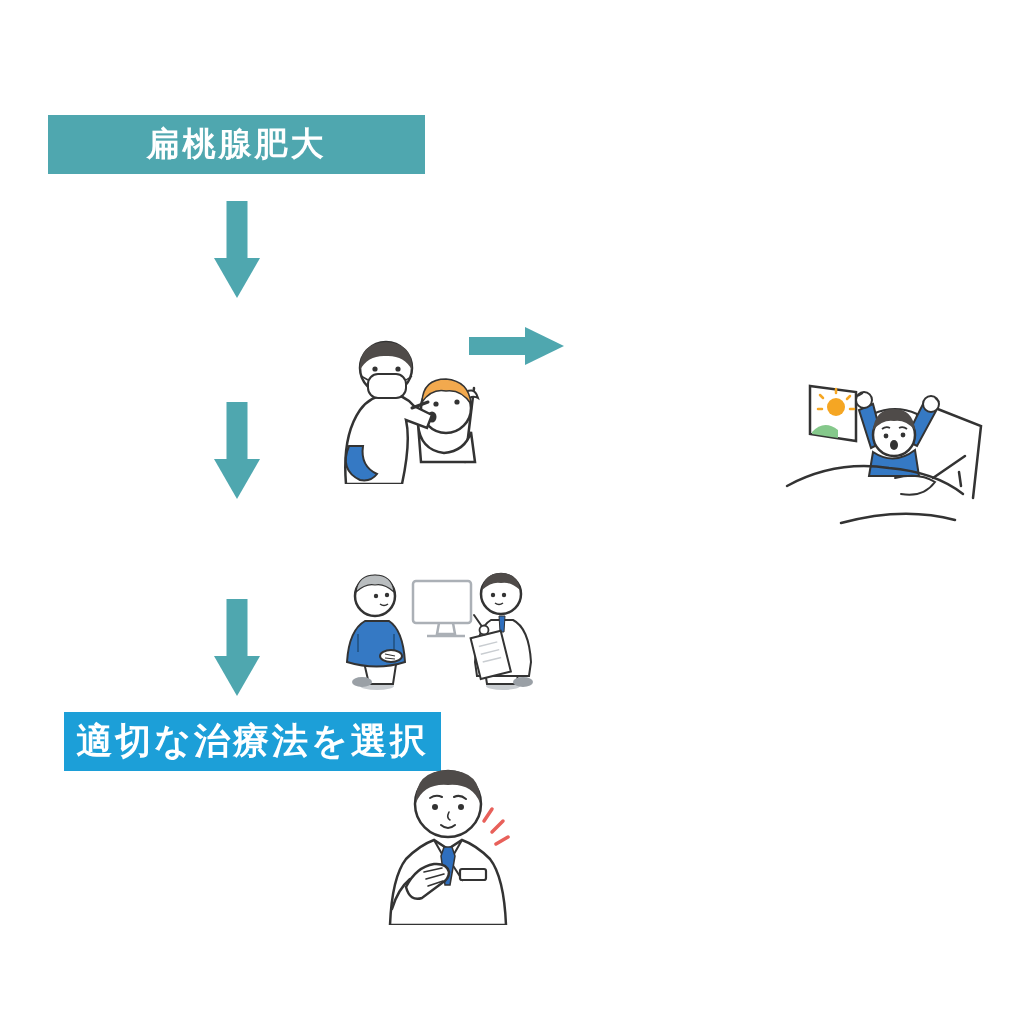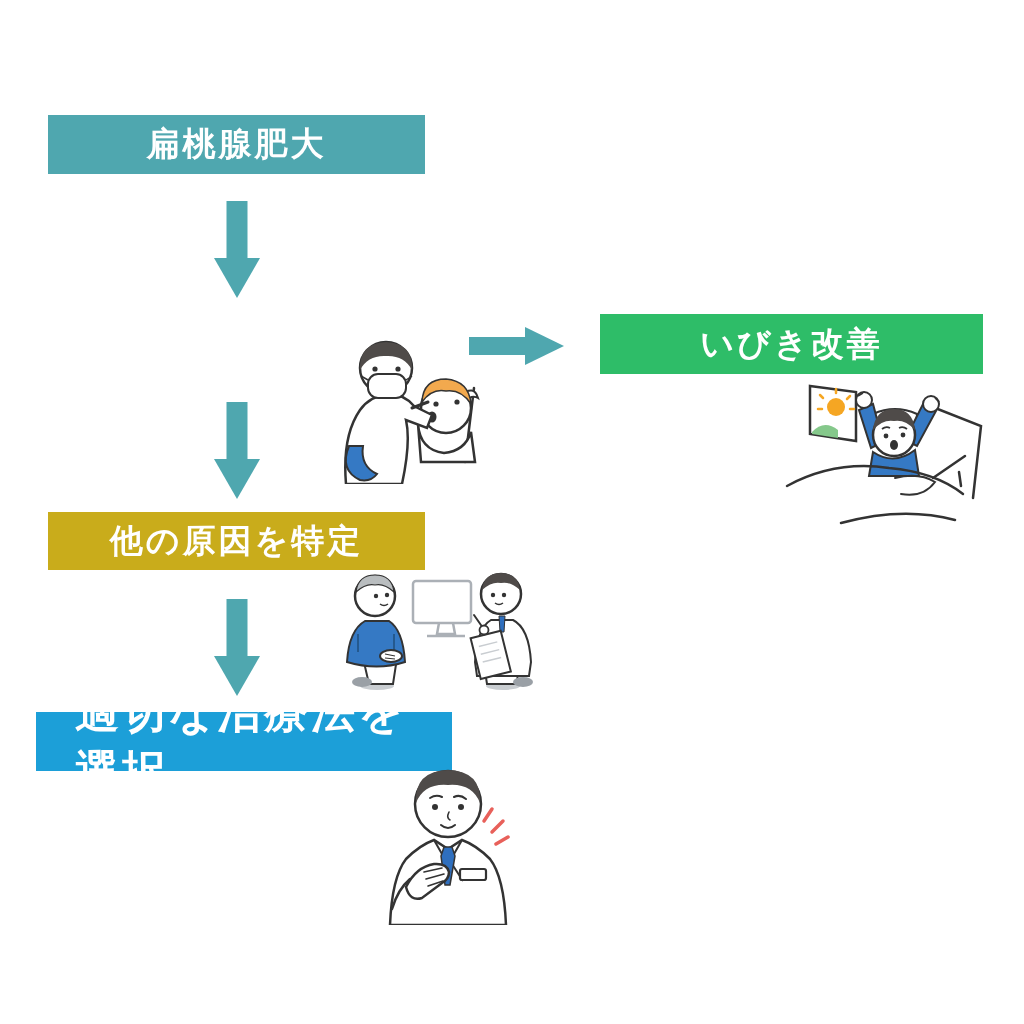--- a/index.html
+++ b/index.html
@@ -36,40 +36,38 @@
   </div>
 
 
   <div class="harrow" style="left: 469px; top: 327px; color: rgb(79, 167, 175);">
     <svg viewBox="0 0 95 38">
       <rect x="0" y="10" width="58" height="18" fill="currentColor"></rect>
       <polygon points="56,0 95,19 56,38" fill="currentColor"></polygon>
     </svg>
   </div>
 
-  <div class="node" style="left: 600px; top: 314px; width: 383px; height: 60px; background-color: rgb(46, 189, 104);">いびき改善</div>
 
   <div class="varrow" style="left: 214px; top: 402px; color: rgb(79, 167, 175);">
     <svg viewBox="0 0 46 97">
       <rect x="12.5" y="0" width="21" height="60" fill="currentColor"></rect>
       <polygon points="0,57 46,57 23,97" fill="currentColor"></polygon>
     </svg>
   </div>
 
 
-  <div class="node" style="left: 48px; top: 512px; width: 377px; height: 58px; background-color: rgb(201, 172, 27);">他の原因を特定</div>
 
   <div class="varrow" style="left: 214px; top: 599px; color: rgb(79, 167, 175);">
     <svg viewBox="0 0 46 97">
       <rect x="12.5" y="0" width="21" height="60" fill="currentColor"></rect>
       <polygon points="0,57 46,57 23,97" fill="currentColor"></polygon>
     </svg>
   </div>
 
-  <div class="node" style="left: 36px; top: 712px; width: 377px; height: 59px; font-size: 44px; background-color: rgb(28, 159, 216); padding-left: 39px;">適切な治療法を選択</div>
+  <div class="node" style="left: 64px; top: 712px; width: 377px; height: 59px; font-size: 36px; background-color: rgb(28, 159, 216);">適切な治療法を選択</div>
 
   <div class="illus" style="left:332px;top:332px;width:152px;height:152px;">
     <svg viewBox="0 0 152 152">
 
       <path d="M142,56 L133,130 M94,129 L140,129" fill="none" stroke="#333" stroke-width="2.5" stroke-linecap="round"></path>
 
       <path d="M128,64 Q142,52 146,66 Q140,62 132,70" fill="#fff" stroke="#333" stroke-width="2"></path>
 
       <path d="M86,92 Q88,118 112,121 Q133,119 139,100 L143,130 L89,130 Z" fill="#fff" stroke="#333" stroke-width="2.5"></path>
 

